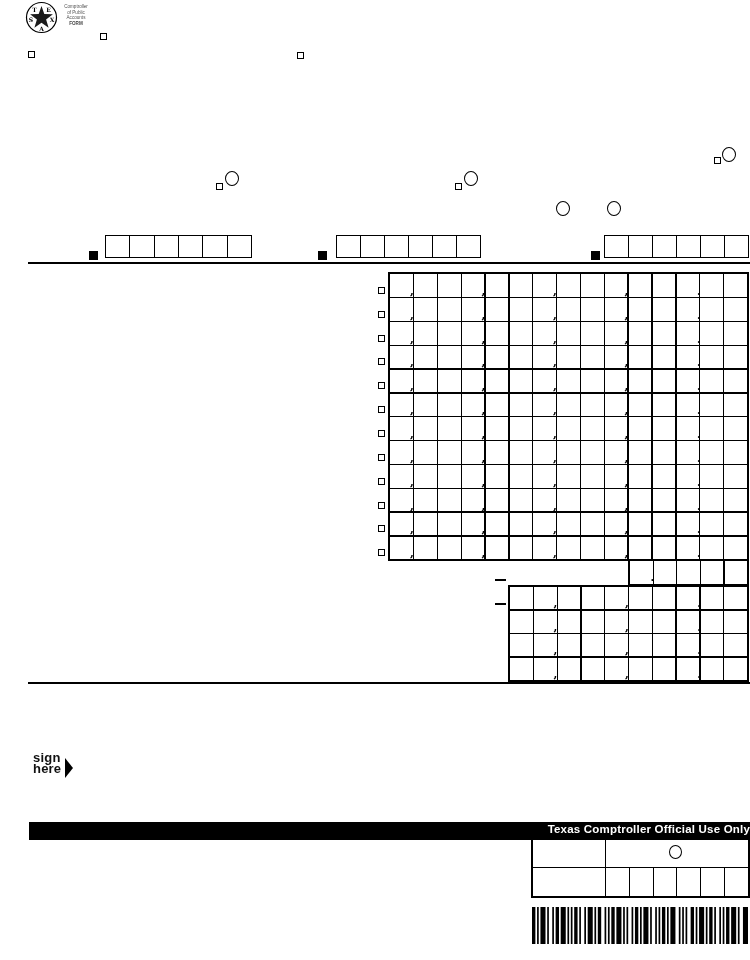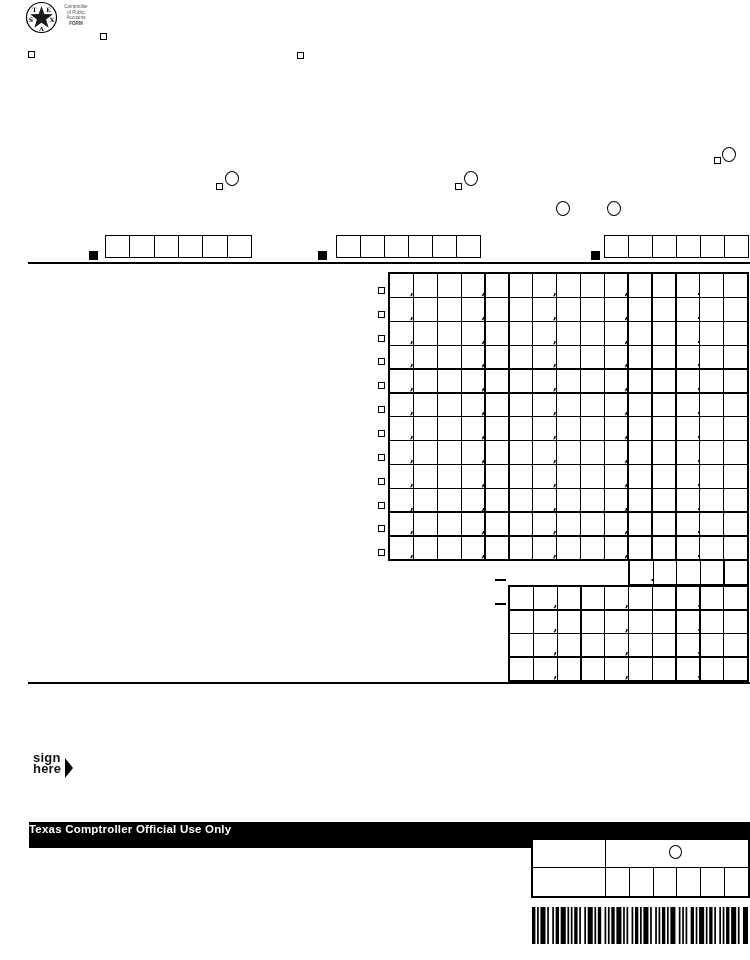--- a/index.html
+++ b/index.html
@@ -34,22 +34,22 @@
   
   .org-text{position:absolute;left:58px;top:4px;width:36px;text-align:center;
     font-size:4.6px;line-height:5.6px;color:#555;}
   .org-text .l3{font-weight:bold;color:#444;}
   
   .signhere{position:absolute;left:33px;top:753px;font:700 13px/10.5px "Liberation Sans",sans-serif;
     color:#111;letter-spacing:.2px;}
   .sign-arrow{position:absolute;left:65px;top:758px;width:0;height:0;
     border-top:10px solid transparent;border-bottom:10px solid transparent;border-left:8px solid #000;}
   
-  .ou-bar{position:absolute;left:29px;top:822px;width:721px;height:26px;background:#000;
-    color:#fff;text-align:left;font:700 11.5px/14.5px "Liberation Sans",sans-serif;letter-spacing:.2px;}
+  .ou-bar{position:absolute;left:29px;top:822px;width:721px;height:18px;background:#000;
+    color:#fff;text-align:right;font:700 11.5px/14.5px "Liberation Sans",sans-serif;letter-spacing:.2px;}
   
   .ou-table{position:absolute;left:531px;top:838px;width:219px;height:60px;border:2px solid #000;
     display:grid;grid-template-columns:73px 1fr;grid-template-rows:1fr 1fr;background:#fff;}
   .ou-r1c1{border-right:1.8px solid #000;border-bottom:1.6px solid #000;}
   .ou-r1c2{border-bottom:1.6px solid #000;position:relative;}
   .ou-r2c1{border-right:1.8px solid #000;}
   .ou-r2c2{display:flex;}
   .ou-cell{flex:1;border-left:1.3px solid #000;}
   .ou-cell:first-child{border-left:none;}
   .ou-bubble{position:absolute;left:63px;top:5px;width:13px;height:14px;border:1.3px solid #000;border-radius:50%;}

